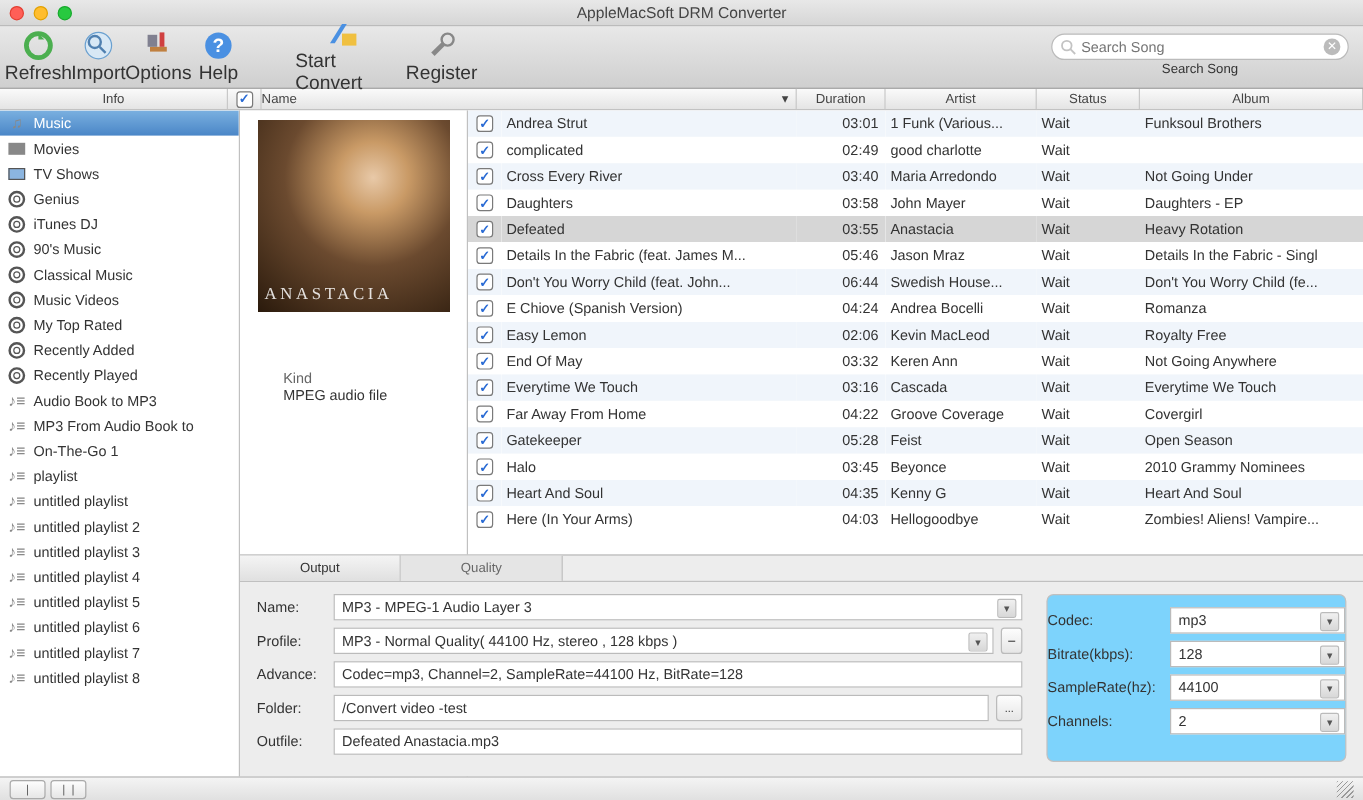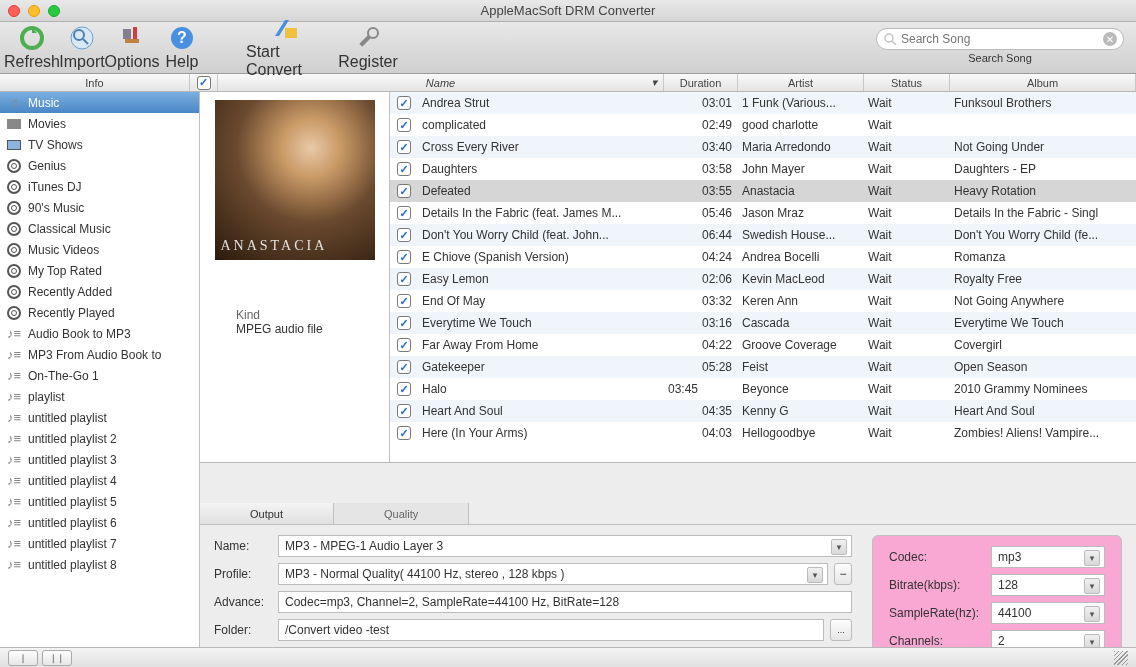--- a/index.html
+++ b/index.html
@@ -55,26 +55,26 @@
 .table-wrap td { height: 22px; border-bottom: 0; padding: 0 4px; white-space: nowrap; overflow: hidden; text-overflow: ellipsis; font-size: 12px; }
 .table-wrap tr.alt { background: #f0f5fb; }
 .table-wrap tr.sel { background: #d6d6d6; }
 .cb-cell { width: 28px; text-align: center; }
 .checkbox { width: 14px; height: 14px; border: 1px solid #7a7a7a; border-radius: 3px; background: #fff; display: inline-flex; align-items: center; justify-content: center; color: #2a6bd4; font-size: 11px; font-weight: bold; }
 .hscroll { position: absolute; bottom: 0; left: 0; right: 0; height: 10px; background: #f0f0f0; }
 .hscroll .thumb { height: 8px; margin: 1px; width: 70%; background: #c0c0c0; border-radius: 4px; }
 
 
 .bottom-panel { position: absolute; left: 200px; right: 0; bottom: 20px; height: 185px; background: #ededed; border-top: 1px solid #b8b8b8; }
-.tabs { display: flex; height: 22px; border-bottom: 1px solid #c0c0c0; margin-top: 40px; }
+.tabs { display: flex; height: 22px; border-bottom: 1px solid #c0c0c0; }
 .tab { padding: 0 50px; display: flex; align-items: center; border-right: 1px solid #c0c0c0; background: linear-gradient(#f4f4f4, #e0e0e0); font-size: 11px; }
 .tab.inactive { background: #e5e5e5; color: #666; }
 .settings { display: flex; padding: 10px 14px; gap: 20px; }
 .left-settings { flex: 1; }
-.right-settings { width: 250px; border: 1px solid #c0c0c0; border-radius: 6px; padding: 10px 16px; background: #f9a8d4; }
+.right-settings { width: 250px; border: 1px solid #c0c0c0; border-radius: 6px; padding: 10px 0; background: #7dd3fc; }
 .form-row { display: flex; align-items: center; margin-bottom: 6px; gap: 6px; }
 .form-row label { width: 58px; text-align: left; font-size: 12px; }
 .right-settings .form-row label { width: 96px; }
 .select-box, .text-box { height: 22px; border: 1px solid #bbb; background: #fff; display: flex; align-items: center; padding: 0 6px; font-size: 12px; position: relative; }
 .select-box .arrow { position: absolute; right: 4px; top: 3px; width: 16px; height: 16px; background: linear-gradient(#f0f0f0,#d8d8d8); border: 1px solid #bbb; border-radius: 2px; display: flex; align-items: center; justify-content: center; font-size: 9px; color: #555; }
 .browse-btn { width: 22px; height: 22px; border: 1px solid #bbb; background: linear-gradient(#fdfdfd,#e6e6e6); border-radius: 3px; display: flex; align-items: center; justify-content: center; font-size: 9px; }
 .minus-btn { width: 18px; height: 22px; border: 1px solid #bbb; background: linear-gradient(#fdfdfd,#e6e6e6); border-radius: 3px; display: flex; align-items: center; justify-content: center; }
 
 
 .footer { position: absolute; bottom: 0; left: 0; right: 0; height: 20px; background: linear-gradient(#f4f4f4,#e0e0e0); border-top: 1px solid #b8b8b8; display: flex; align-items: center; padding: 0 8px; justify-content: space-between; }
@@ -175,21 +175,21 @@
     </div>
     <div class="search-caption">Search Song</div>
   </div>
 </div>
 
 <div class="headers">
   <div style="width:190px">Info</div>
   <div style="width:28px">
       <span class="checkbox">✓</span>
     </div>
-  <div style="flex:1; justify-content:center; position:relative;font-style:italic;">
+  <div style="flex:1; justify-content:flex-start; position:relative;">
       <span>Name</span>
       <span style="position:absolute; right:6px;">▾</span>
     </div>
   <div style="width:74px">Duration</div>
   <div style="width:126px">Artist</div>
   <div style="width:86px">Status</div>
   <div style="width:186px">Album</div>
 </div>
 
 <div class="main">
@@ -445,21 +445,21 @@
             <td class="cb-cell" style="width:28px"><span class="checkbox">✓</span></td>
             <td style="width:auto">Gatekeeper</td>
             <td style="width:74px;text-align:right;padding-right:6px">05:28</td>
             <td style="width:126px">Feist</td>
             <td style="width:86px">Wait</td>
             <td style="width:186px">Open Season</td>
           </tr>
           <tr class="">
             <td class="cb-cell" style="width:28px"><span class="checkbox">✓</span></td>
             <td style="width:auto">Halo</td>
-            <td style="width:74px;padding-right:6px">03:45</td>
+            <td style="width:74px;text-align:right;padding-right:6px">03:45</td>
             <td style="width:126px">Beyonce</td>
             <td style="width:86px">Wait</td>
             <td style="width:186px">2010 Grammy Nominees</td>
           </tr>
           <tr class="alt">
             <td class="cb-cell" style="width:28px"><span class="checkbox">✓</span></td>
             <td style="width:auto">Heart And Soul</td>
             <td style="width:74px;text-align:right;padding-right:6px">04:35</td>
             <td style="width:126px">Kenny G</td>
             <td style="width:86px">Wait</td>

